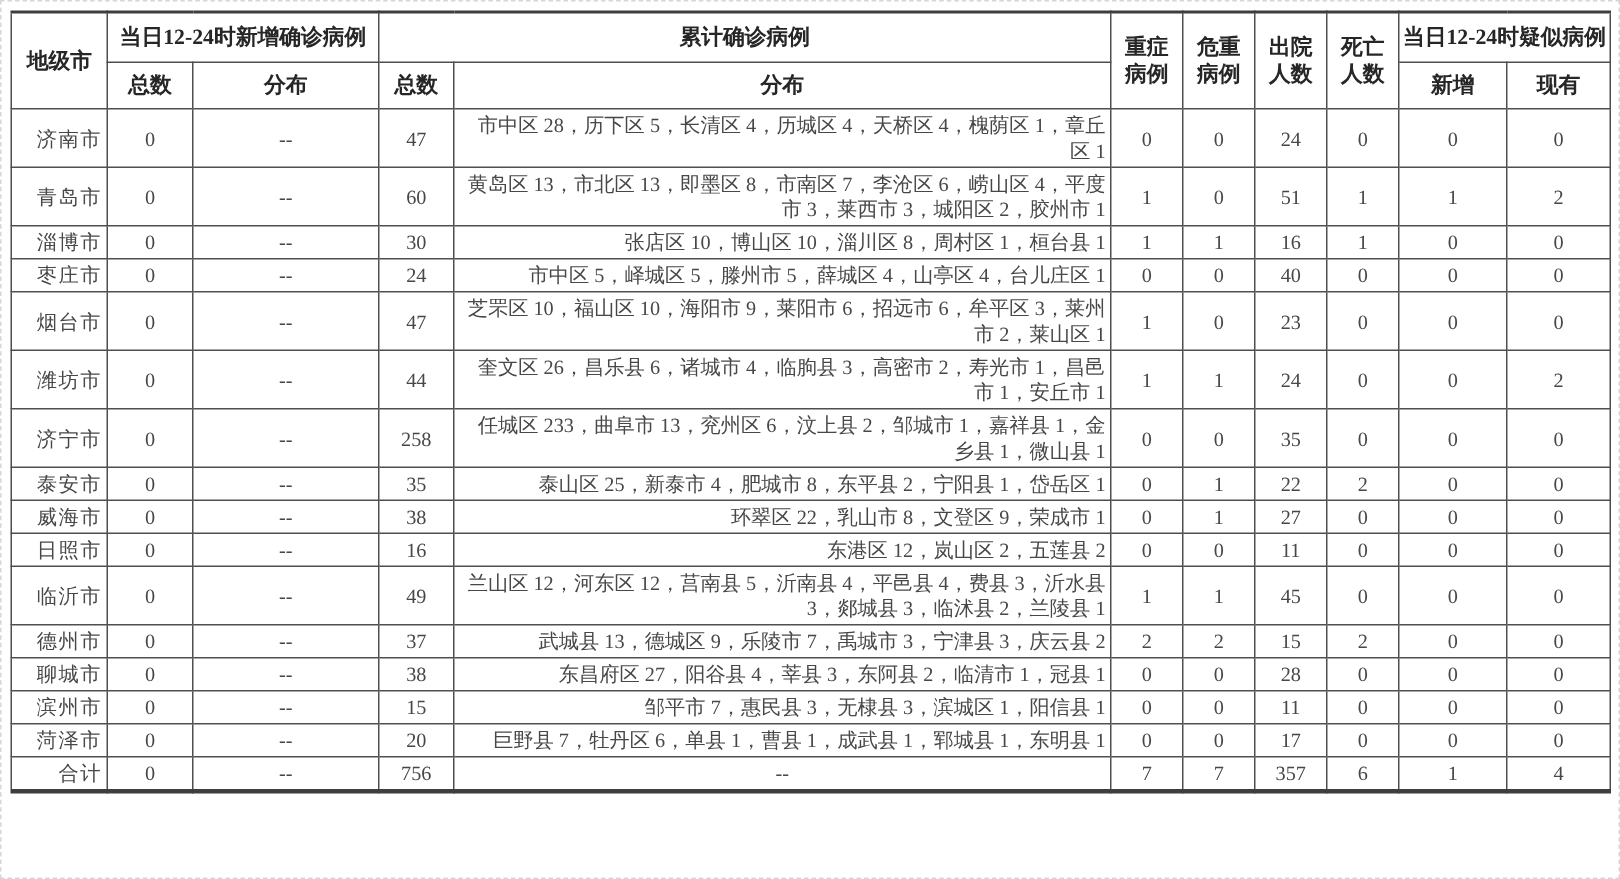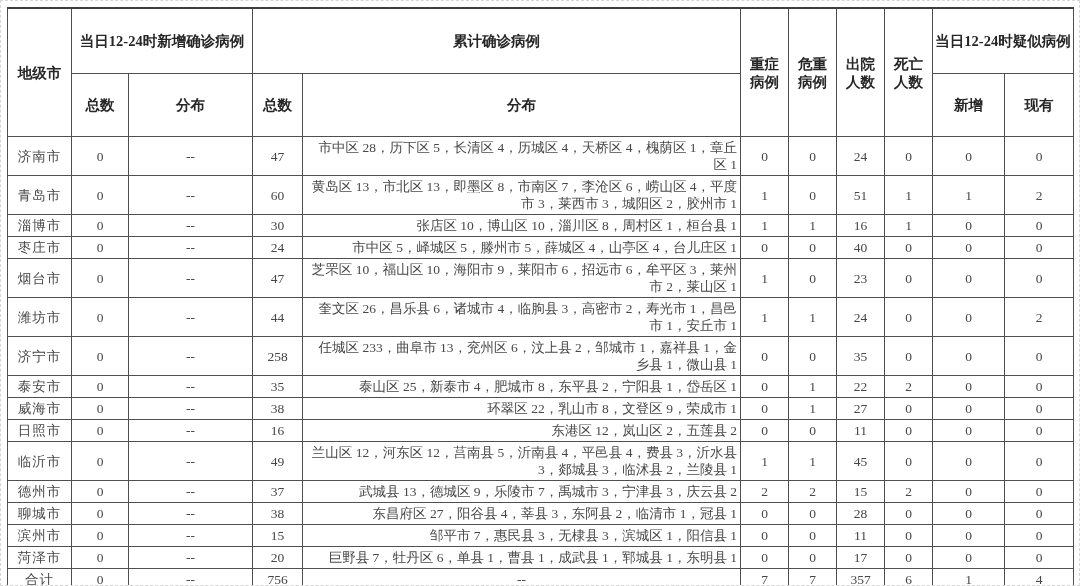--- a/index.html
+++ b/index.html
@@ -30,30 +30,30 @@
   }
   table.stats {
     border-top: 2px solid #3e3e3e;
     border-bottom: 3px solid #3e3e3e;
   }
   table.stats th {
     color: #262626;
     font-weight: bold;
     font-size: 14.5px;
     text-align: center;
-    padding: 19px 2px;
+    padding: 3px 2px;
     line-height: 18px;
   }
   table.stats td {
     color: #474747;
     font-size: 13.5px;
     line-height: 17px;
     padding: 2px 3px;
   }
-  td.city { text-align: center; letter-spacing: 1px; }
+  td.city { text-align: right; letter-spacing: 1px; }
   td.num  { text-align: center; }
   td.dist { text-align: right; padding-left: 5px; padding-right: 4px; }
   td.dist.center { text-align: center; }
   thead tr.group-row th { height: 26px; }
   thead tr.sub-row th { height: 24px; }
 </style>
 </head>
 <body>
 
 <div class="page">

